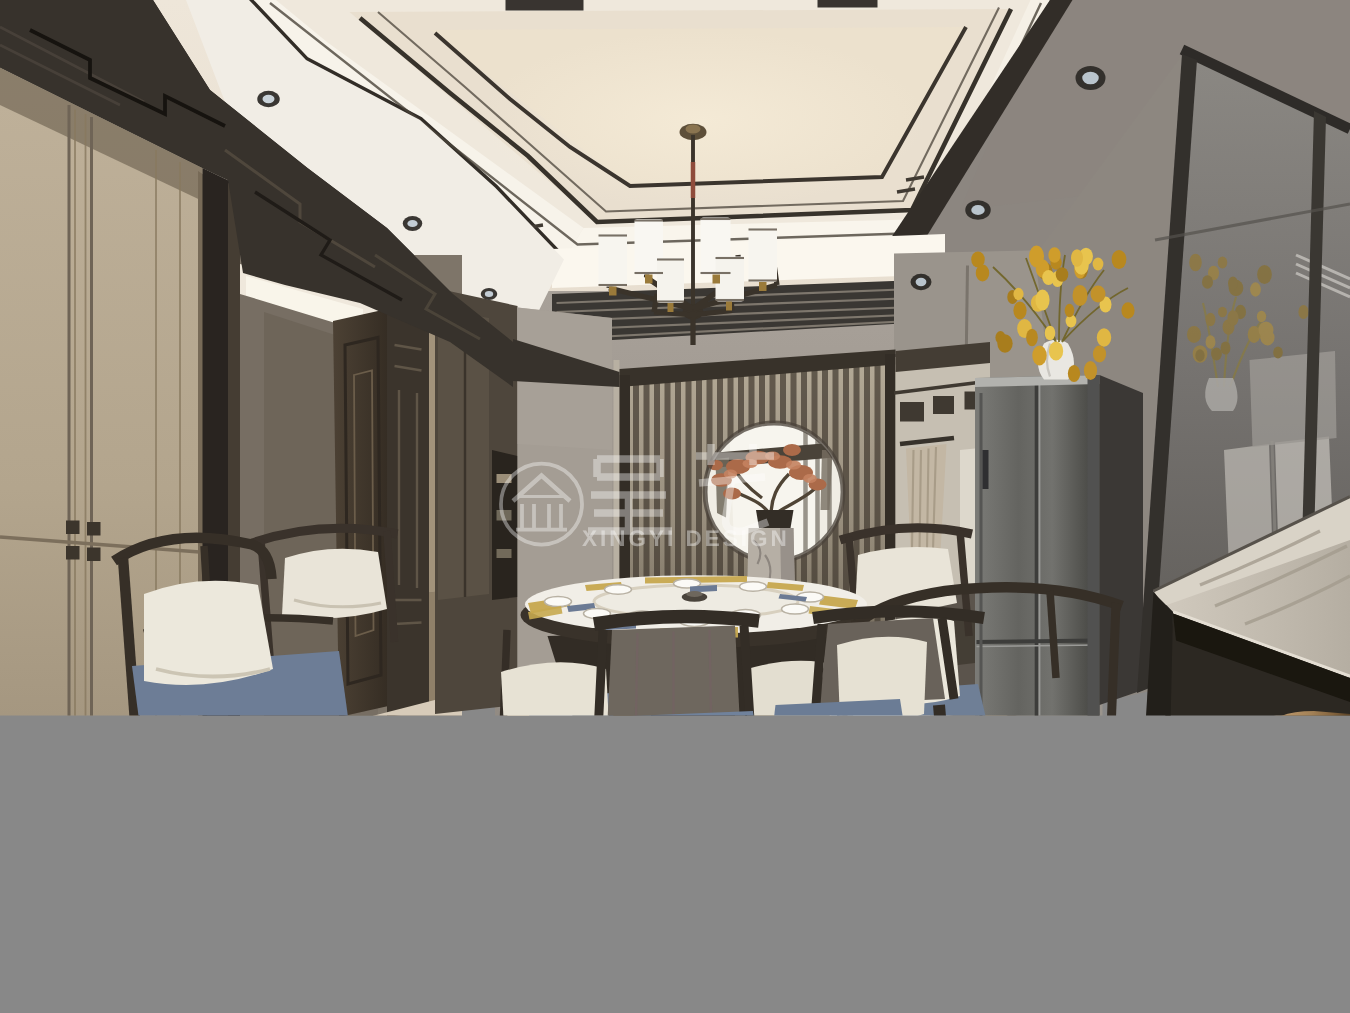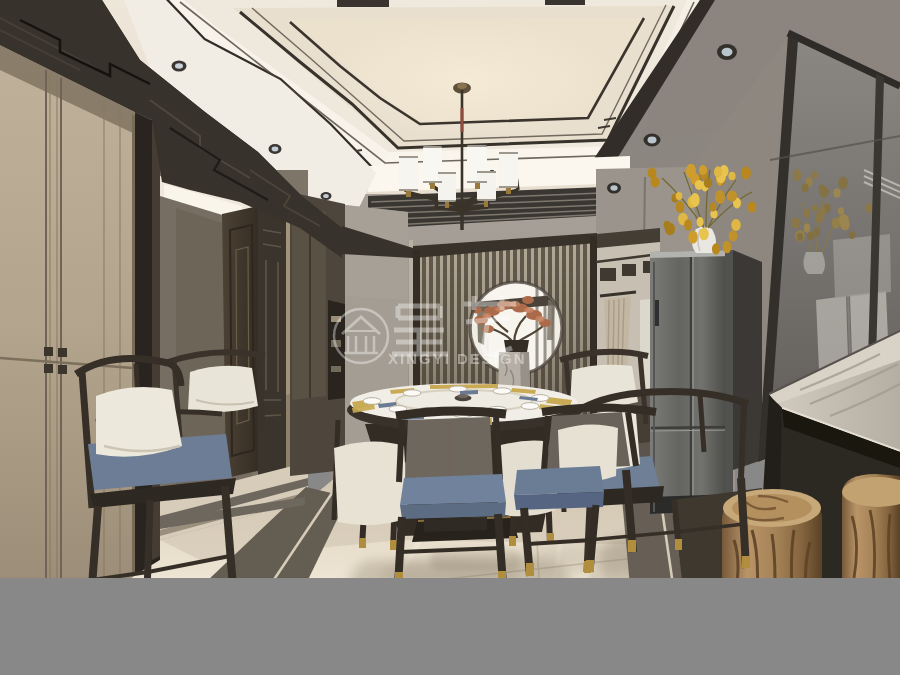--- a/index.html
+++ b/index.html
@@ -1,15 +1,15 @@
 <!DOCTYPE html>
 <html><head><meta charset="utf-8">
 <style>
 html,body{margin:0;padding:0;background:#888;}
-#stage{position:relative;width:900px;height:578px;overflow:hidden;font-family:"Liberation Sans",sans-serif;}
+#stage{position:relative;width:900px;height:477px;overflow:hidden;font-family:"Liberation Sans",sans-serif;}
 </style></head>
 <body>
 <div id="stage">
 <svg width="900" height="675" viewBox="0 0 900 675">
 <defs>
 <linearGradient id="ceil" x1="0" y1="0" x2="0" y2="1">
  <stop offset="0" stop-color="#eee6d9"></stop>
           <stop offset="1" stop-color="#e6dccd"></stop>
 </linearGradient>
 <linearGradient id="soffitR" x1="0" y1="0" x2="1" y2="1">

